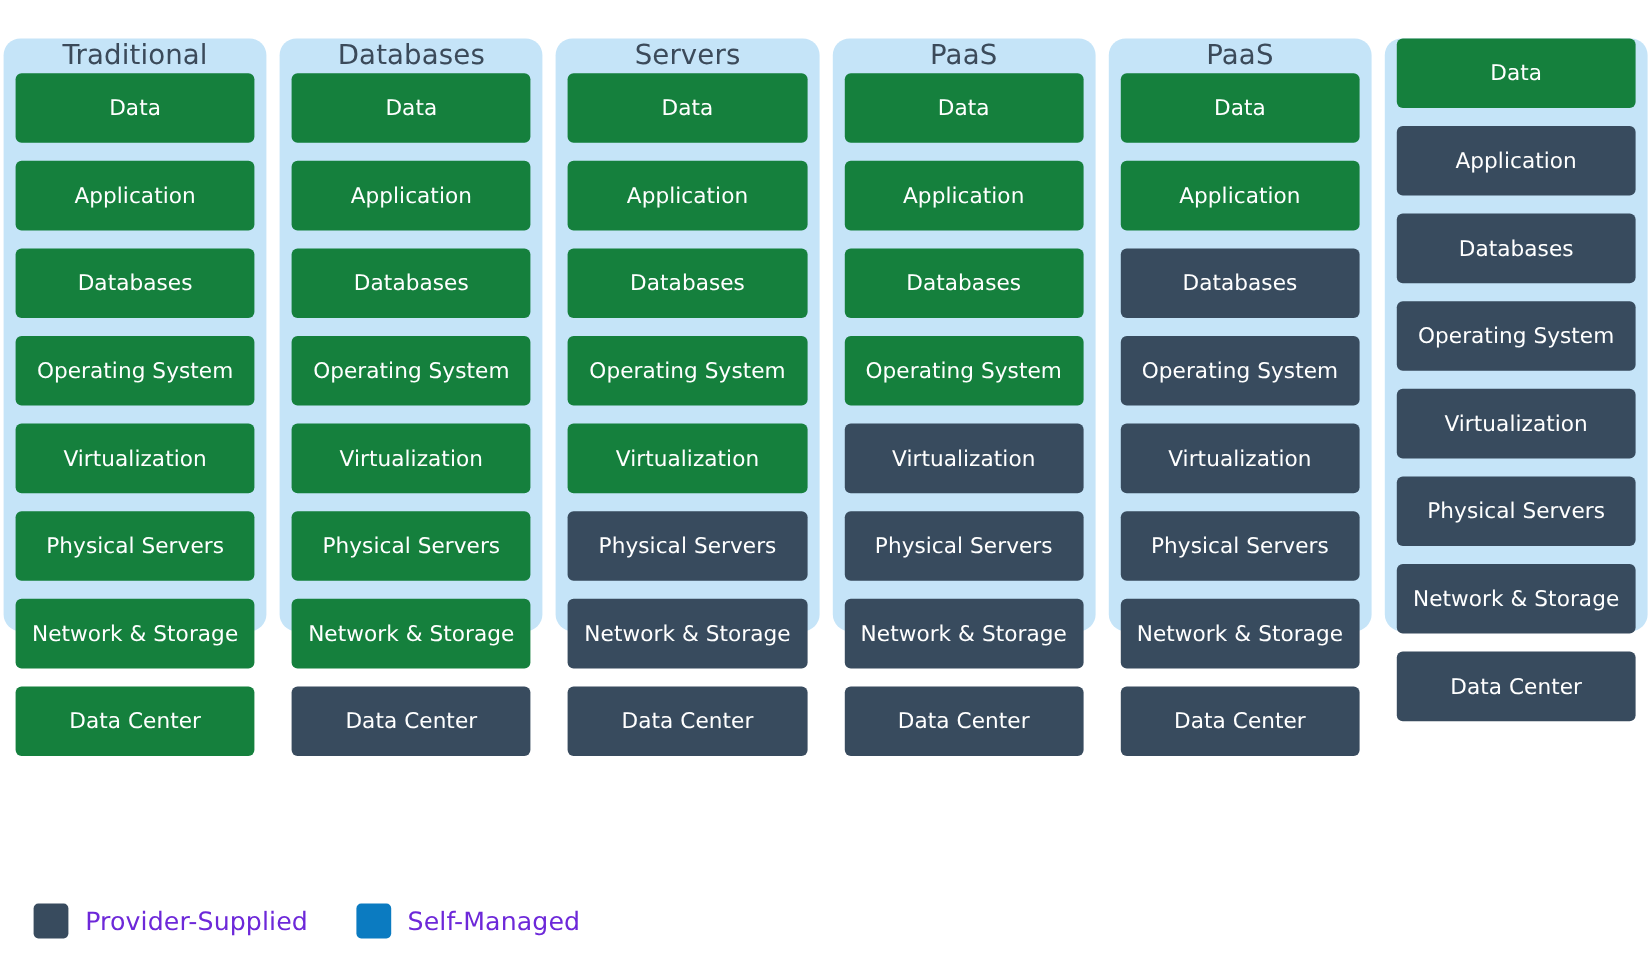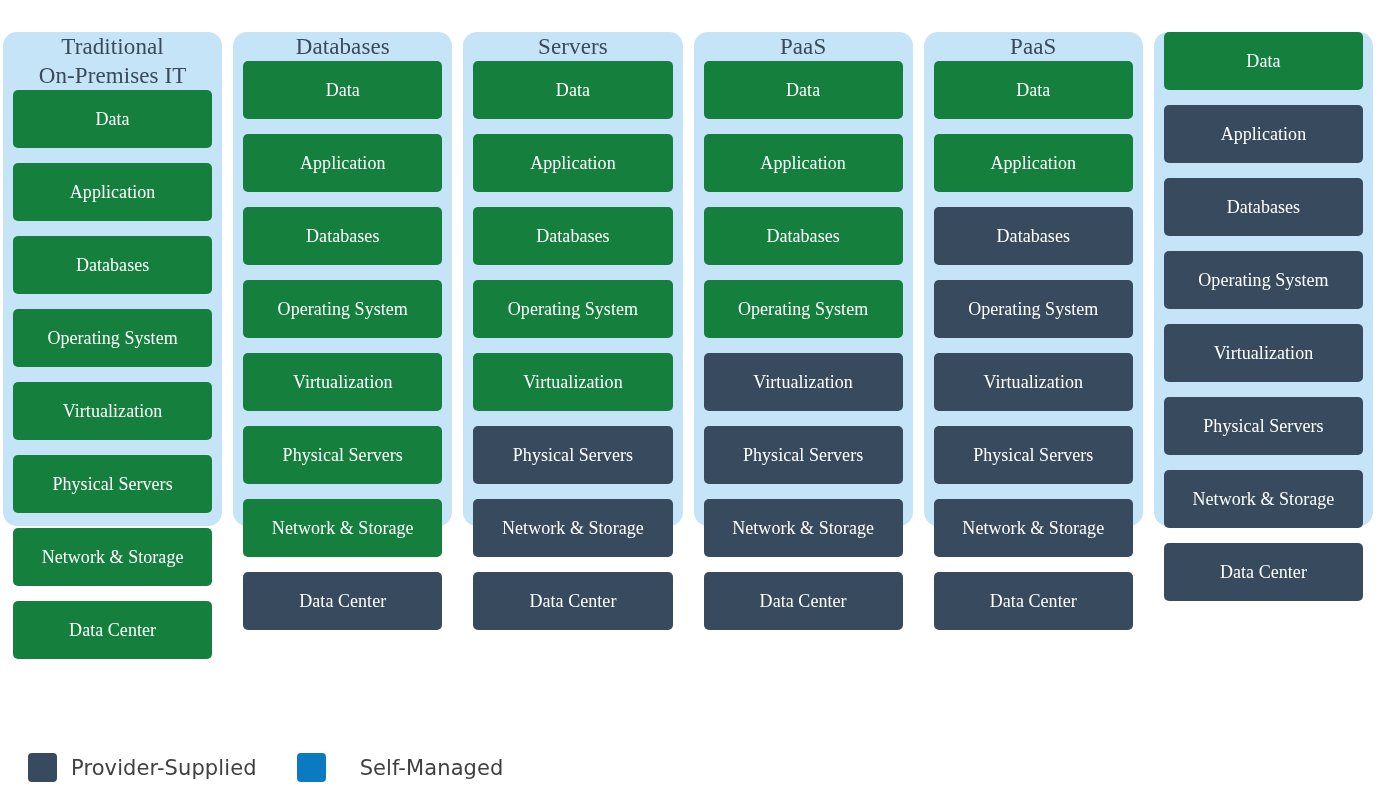--- a/index.html
+++ b/index.html
@@ -22,21 +22,20 @@
 
   .columns {
     position: absolute;
     left: 3px;
     top: 32px;
     width: 1370px;
     height: 494px;
     display: flex;
     flex-direction: row;
     gap: 11px;
-    font-family: Liberation Serif, serif;
   }
 
   .column {
     flex: 1 1 0;
     background: #c5e4f8;
     border-radius: 14px;
     display: flex;
     flex-direction: column;
     padding: 0 10px 12px 10px;
     box-sizing: border-box;
@@ -93,47 +92,46 @@
     flex-direction: row;
     align-items: center;
   }
   .legend-item {
     display: flex;
     flex-direction: row;
     align-items: center;
   }
   .legend-item + .legend-item {
     margin-left: 40px;
-    gap: 20px;
   }
   .legend-swatch {
     width: 29px;
     height: 29px;
     border-radius: 4px;
     flex: 0 0 auto;
   }
   .legend-swatch.provider { background: #384b5e; }
   .legend-swatch.self { background: #0b7bc1; }
   .legend-label {
     margin-left: 14px;
-    color: #404040;
+    color: #6d28d9;
     font-size: 21px;
     letter-spacing: 0.1px;
     white-space: nowrap;
   }
 </style>
 </head>
 <body>
 
 <div id="diagram">
 
   <div class="columns">
       <div class="column">
         <div class="column-header">
-          <div><span>Traditional</span><br><span>On-Premises IT</span></div>
+          <div><span>Traditional</span><br></div>
         </div>
         <div class="layers">
           <div class="layer self">Data</div>
           <div class="layer self">Application</div>
           <div class="layer self">Databases</div>
           <div class="layer self">Operating System</div>
           <div class="layer self">Virtualization</div>
           <div class="layer self">Physical Servers</div>
           <div class="layer self">Network &amp; Storage</div>
           <div class="layer self">Data Center</div>

